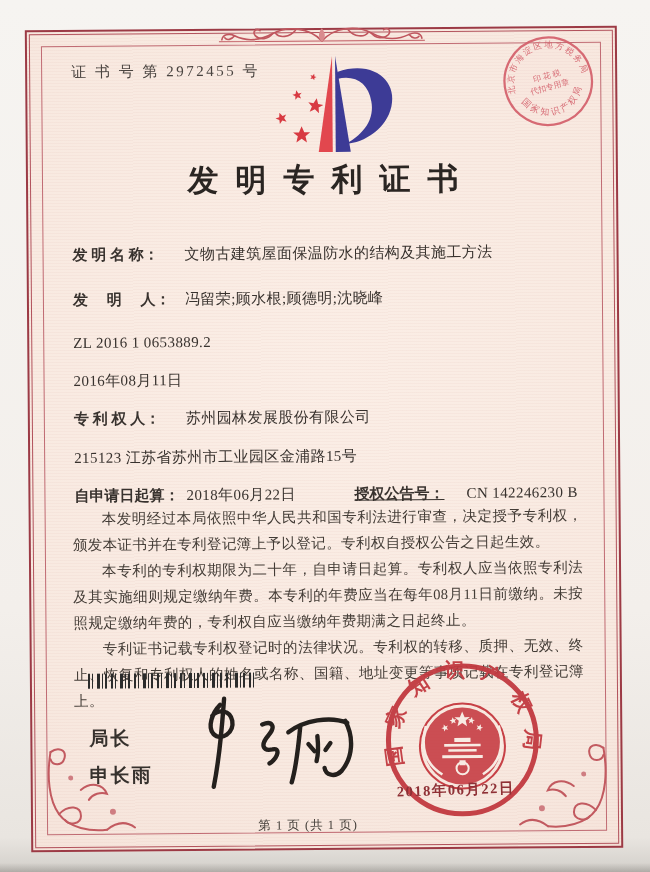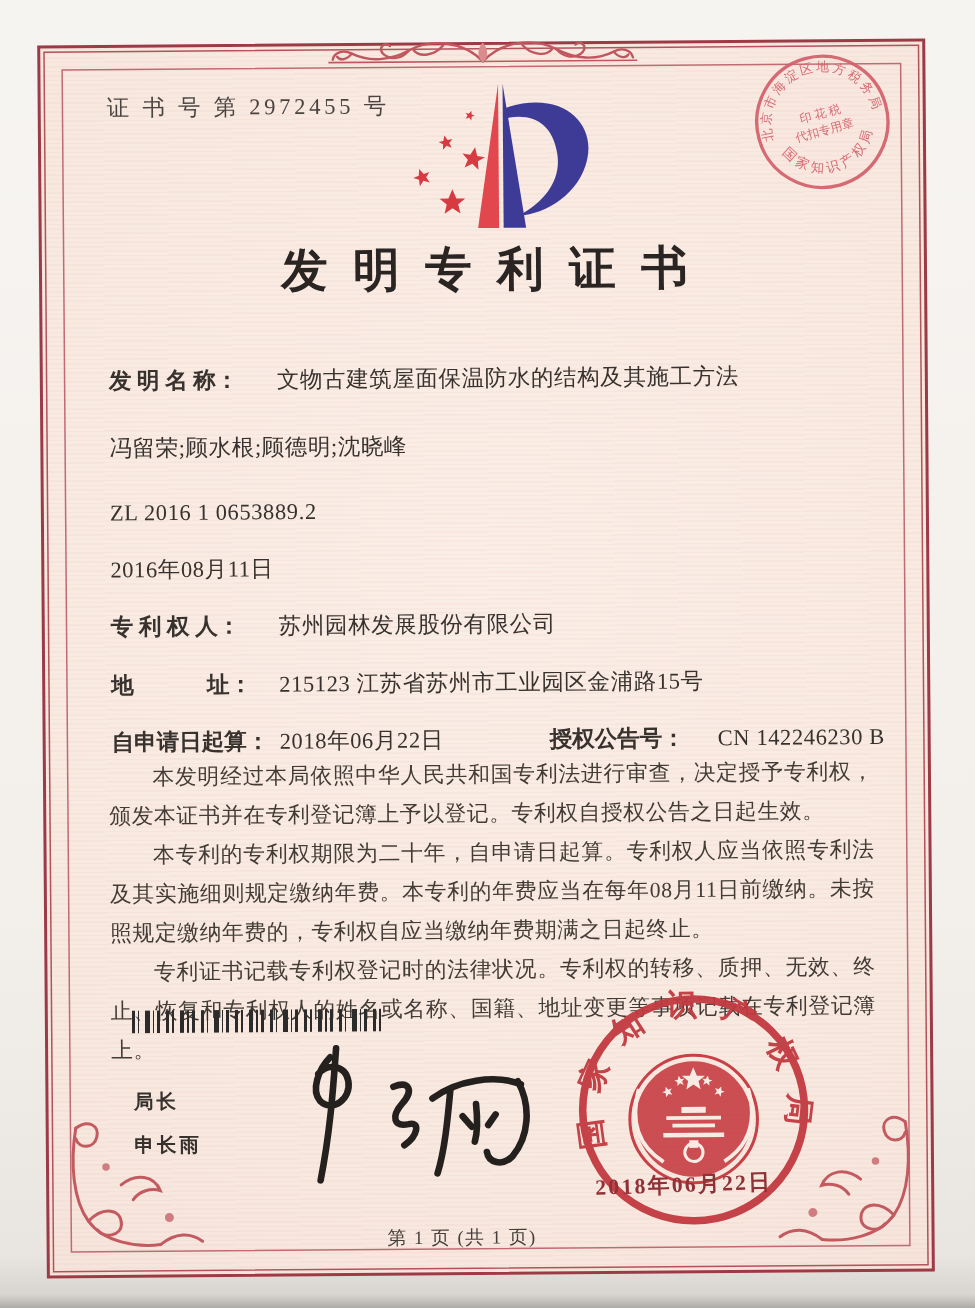--- a/index.html
+++ b/index.html
@@ -43,39 +43,39 @@
   }
 
   .fields{position:absolute;left:74px;top:243px;width:490px;color:#38322e;}
   .field-row{display:flex;align-items:baseline;font-size:15px;margin-bottom:17px;line-height:21px;}
   .field-row:nth-child(1){margin-bottom:24px;}
   .field-row:nth-child(2){margin-bottom:22px;}
   .field-row:nth-child(5){margin-bottom:18px;}
   .field-label{flex:0 0 112px;font-weight:600;white-space:pre;}
   .field-value{font-weight:500;letter-spacing:0.4px;white-space:nowrap;}
   .field-value.w1{flex:0 0 168px;}
-  .field-label.second{flex:0 0 112px;margin-left:12px;}
+  .field-label.second{flex:0 0 112px;text-decoration:underline;}
 
   .paragraphs{
     position:absolute;left:72px;top:504px;width:510px;
     font-size:14.5px;line-height:26px;color:#433c36;letter-spacing:0.4px;text-align:justify;
   }
   .paragraphs p{margin:0;text-indent:2em;}
 
   .barcode{
     position:absolute;left:86px;top:672px;width:167px;height:15px;
     background:repeating-linear-gradient(90deg,
       #2b2b2b 0px,#2b2b2b 2px,transparent 2px,transparent 4px,
       #2b2b2b 4px,#2b2b2b 5px,transparent 5px,transparent 9px,
       #2b2b2b 9px,#2b2b2b 12px,transparent 12px,transparent 14px,
       #2b2b2b 14px,#2b2b2b 15px,transparent 15px,transparent 17px,
       #2b2b2b 17px,#2b2b2b 19px,transparent 19px,transparent 23px);
   }
 
-  .officer{position:absolute;left:87px;top:724px;font-size:13px;color:#36312d;font-weight:600;}
+  .officer{position:absolute;left:87px;top:724px;font-size:19px;color:#36312d;font-weight:600;}
   .officer div{margin-bottom:11px;letter-spacing:2px;}
   .signature{position:absolute;left:180px;top:694px;width:175px;height:100px;}
 
   .office-seal{position:absolute;left:379px;top:660px;width:162px;height:162px;opacity:0.95;}
   .seal-date{
     position:absolute;left:394px;top:781px;width:160px;font-size:14.5px;font-weight:700;
     color:#8f3136;letter-spacing:1.5px;transform:rotate(-1.5deg);white-space:nowrap;
   }
 
   .page-footer{
@@ -172,34 +172,34 @@
   </svg>
 
   <div class="title">发明专利证书</div>
 
   <div class="fields">
     <div class="field-row">
       <span class="field-label">发 明 名 称：</span>
       <span class="field-value">文物古建筑屋面保温防水的结构及其施工方法</span>
     </div>
     <div class="field-row">
+      <span class="field-label">发　 明　 人：</span>
       <span class="field-value">冯留荣;顾水根;顾德明;沈晓峰</span>
     </div>
     <div class="field-row">
       <span class="field-value">ZL 2016 1 0653889.2</span>
     </div>
     <div class="field-row">
       <span class="field-value">2016年08月11日</span>
     </div>
     <div class="field-row">
       <span class="field-label">专 利 权 人：</span>
       <span class="field-value">苏州园林发展股份有限公司</span>
     </div>
     <div class="field-row">
-      <span class="field-label">地　　　 址：</span>
       <span class="field-value">215123 江苏省苏州市工业园区金浦路15号</span>
     </div>
     <div class="field-row">
       <span class="field-label">自申请日起算：</span>
       <span class="field-value w1">2018年06月22日</span>
       <span class="field-label second">授权公告号：</span>
       <span class="field-value">CN 142246230 B</span>
     </div>
   </div>
 

